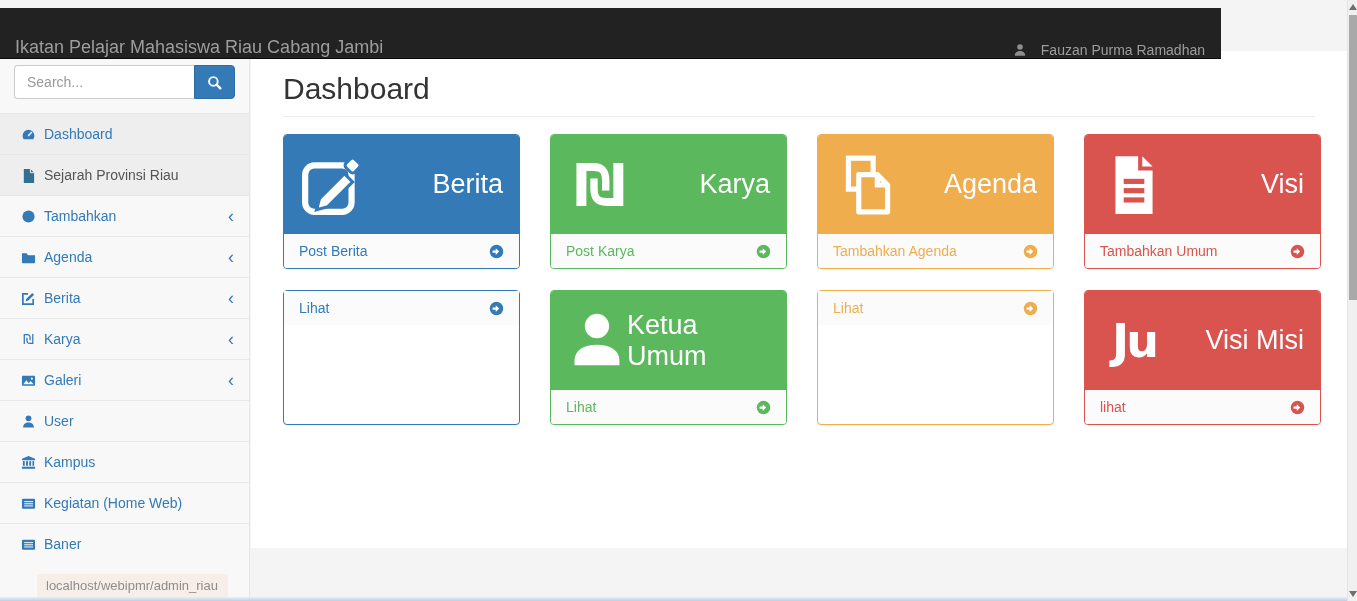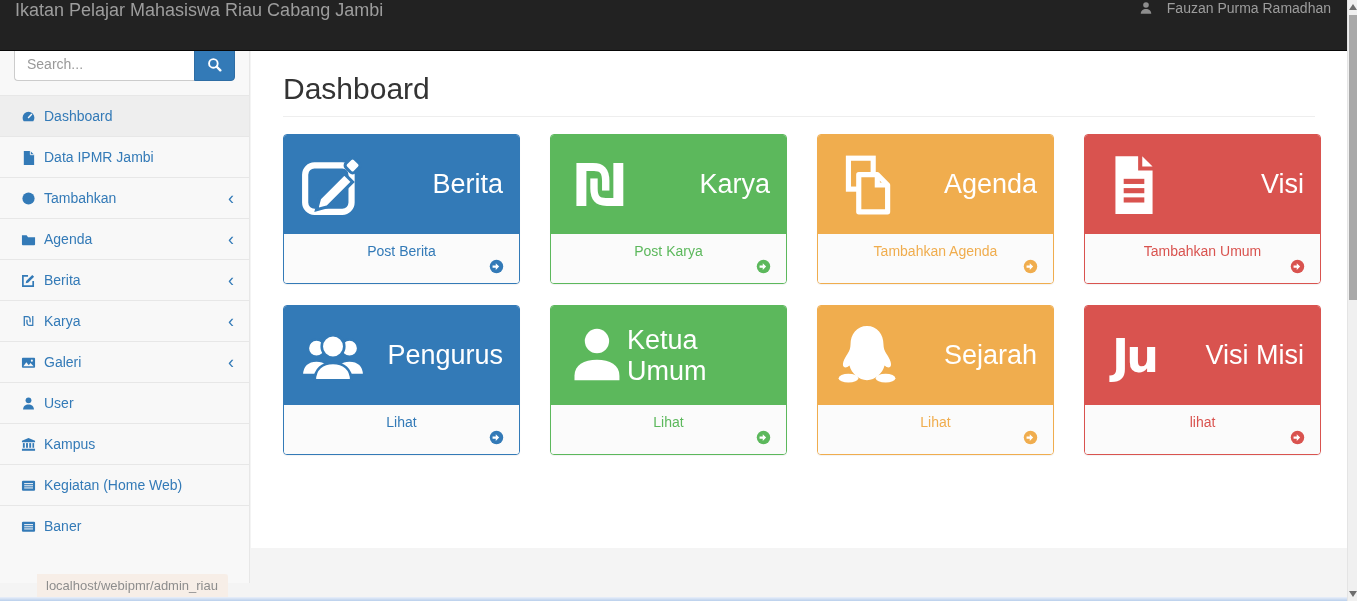--- a/index.html
+++ b/index.html
@@ -5,34 +5,34 @@
   * { box-sizing:border-box; margin:0; padding:0; }
   html,body { width:1357px; height:601px; }
   body {
     position:relative; overflow:hidden; background:#f4f4f4;
     font-family:"Liberation Sans", sans-serif;
   }
   svg { display:block; }
 
   
   .navbar {
-    position:absolute; left:0; top:0; width:1347px; height:51px;
+    position:absolute; left:0; top:8px; width:1221px; height:51px;
     background:#222; border-bottom:1px solid #080808;
-    display:flex; align-items:flex-start; z-index:10;
+    display:flex; align-items:flex-end; z-index:10;
   }
   .brand { color:#9d9d9d; font-size:18px; padding-left:15px; text-decoration:none; }
   .nav-user {
     margin-left:auto; padding-right:16px; display:flex; align-items:center; gap:14px;
     color:#9d9d9d; font-size:14px; cursor:pointer;
   }
   .nav-user .ic { width:14px; height:14px; color:#8e8e8e; }
 
   
   .sidebar {
-    position:absolute; left:0; top:33px; width:250px; height:550px;
+    position:absolute; left:0; top:51px; width:250px; height:550px;
     background:#f8f8f8; border-right:1px solid #e7e7e7; z-index:5;
   }
   .search-row { display:flex; padding:14px; }
   .search-input {
     flex:1; height:34px; min-width:0; border:1px solid #ccc; border-right:none;
     border-radius:4px 0 0 4px; padding:6px 12px; font-size:14px; color:#555;
     outline:none; background:#fff;
   }
   .search-input::placeholder { color:#999; }
   .search-btn {
@@ -76,21 +76,21 @@
   .card-head {
     background:var(--c); height:99px; display:flex; align-items:center;
     padding:0 16px; border-radius:3px 3px 0 0;
   }
   .big { width:66px; height:66px; display:flex; align-items:center; justify-content:center; color:#fff; }
   .big svg { width:100%; height:100%; }
   .card-title { margin-left:auto; color:#fff; font-size:27px; }
   .card-foot {
     display:flex; align-items:center; padding:9px 15px; color:var(--c);
     font-size:14px; text-decoration:none; background:#fbfbfb;
-    border-radius:0 0 3px 3px; cursor:pointer;flex-direction:column;
+    border-radius:0 0 3px 3px; cursor:pointer;
   }
   .arr { margin-left:auto; width:15px; height:15px; color:var(--c); }
   .c-blue   { --c:#337ab7; }
   .c-green  { --c:#5cb85c; }
   .c-orange { --c:#f0ad4e; }
   .c-red    { --c:#d9534f; }
 
   .shekel-b::before { content:"\20AA"; }
   .shekel-b { font-family:"DejaVu Sans", sans-serif; font-size:57px; font-weight:bold;
               line-height:66px; }
@@ -249,27 +249,27 @@
   </div>
   <ul class="menu">
     <li class="mi active">
       <span class="ic">
           <svg>
             <use href="#i-dash"></use>
           </svg>
         </span>
       <span>Dashboard</span>
     </li>
-    <li class="mi">
+    <li class="mi hovered">
       <span class="ic">
           <svg>
             <use href="#i-file"></use>
           </svg>
         </span>
-      <span>Data IPMR Jambi</span>
+      <span>Sejarah Provinsi Riau</span>
     </li>
     <li class="mi">
       <span class="ic">
           <svg>
             <use href="#i-circle"></use>
           </svg>
         </span>
       <span>Tambahkan</span>
       <span class="chev"></span>
     </li>
@@ -411,28 +411,20 @@
           <span>Tambahkan Umum</span>
           <span class="arr">
               <svg viewBox="0 0 16 16" width="15" height="15">
                 <use href="#i-arrow"></use>
               </svg>
             </span>
         </a>
       </div>
 
       <div class="card c-blue">
-        <div class="card-head">
-          <span class="big">
-              <svg viewBox="0 0 76 60">
-                <use href="#i-users-b"></use>
-              </svg>
-            </span>
-          <span class="card-title">Pengurus</span>
-        </div>
         <a class="card-foot">
           <span>Lihat</span>
           <span class="arr">
               <svg viewBox="0 0 16 16" width="15" height="15">
                 <use href="#i-arrow"></use>
               </svg>
             </span>
         </a>
       </div>
 
@@ -449,28 +441,20 @@
           <span>Lihat</span>
           <span class="arr">
               <svg viewBox="0 0 16 16" width="15" height="15">
                 <use href="#i-arrow"></use>
               </svg>
             </span>
         </a>
       </div>
 
       <div class="card c-orange">
-        <div class="card-head">
-          <span class="big">
-              <svg viewBox="0 0 64 64">
-                <use href="#i-qq-b"></use>
-              </svg>
-            </span>
-          <span class="card-title">Sejarah</span>
-        </div>
         <a class="card-foot">
           <span>Lihat</span>
           <span class="arr">
               <svg viewBox="0 0 16 16" width="15" height="15">
                 <use href="#i-arrow"></use>
               </svg>
             </span>
         </a>
       </div>
 

